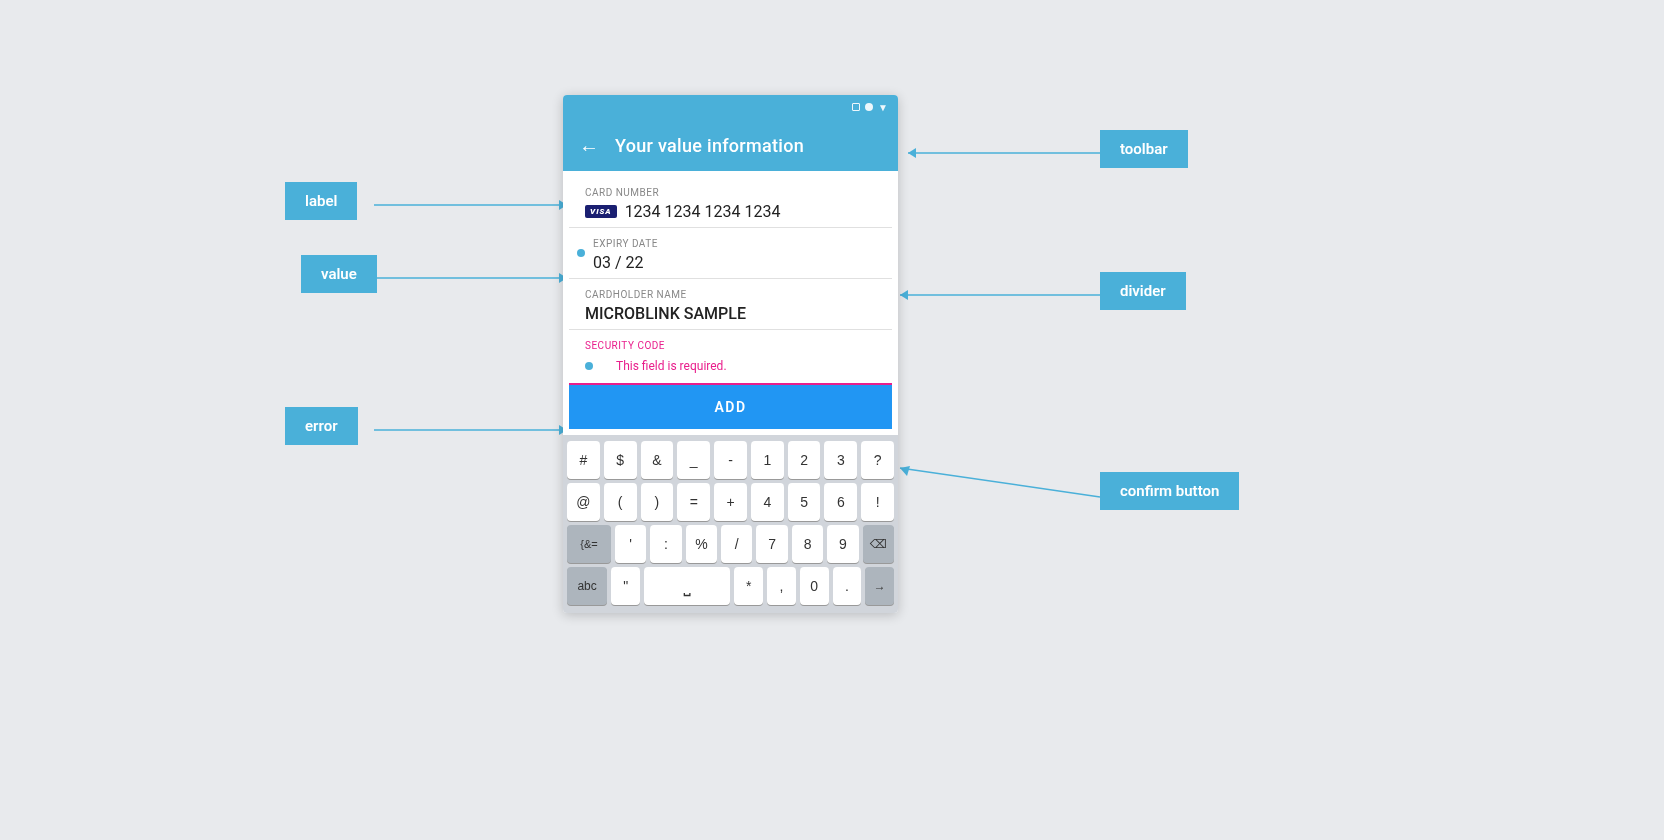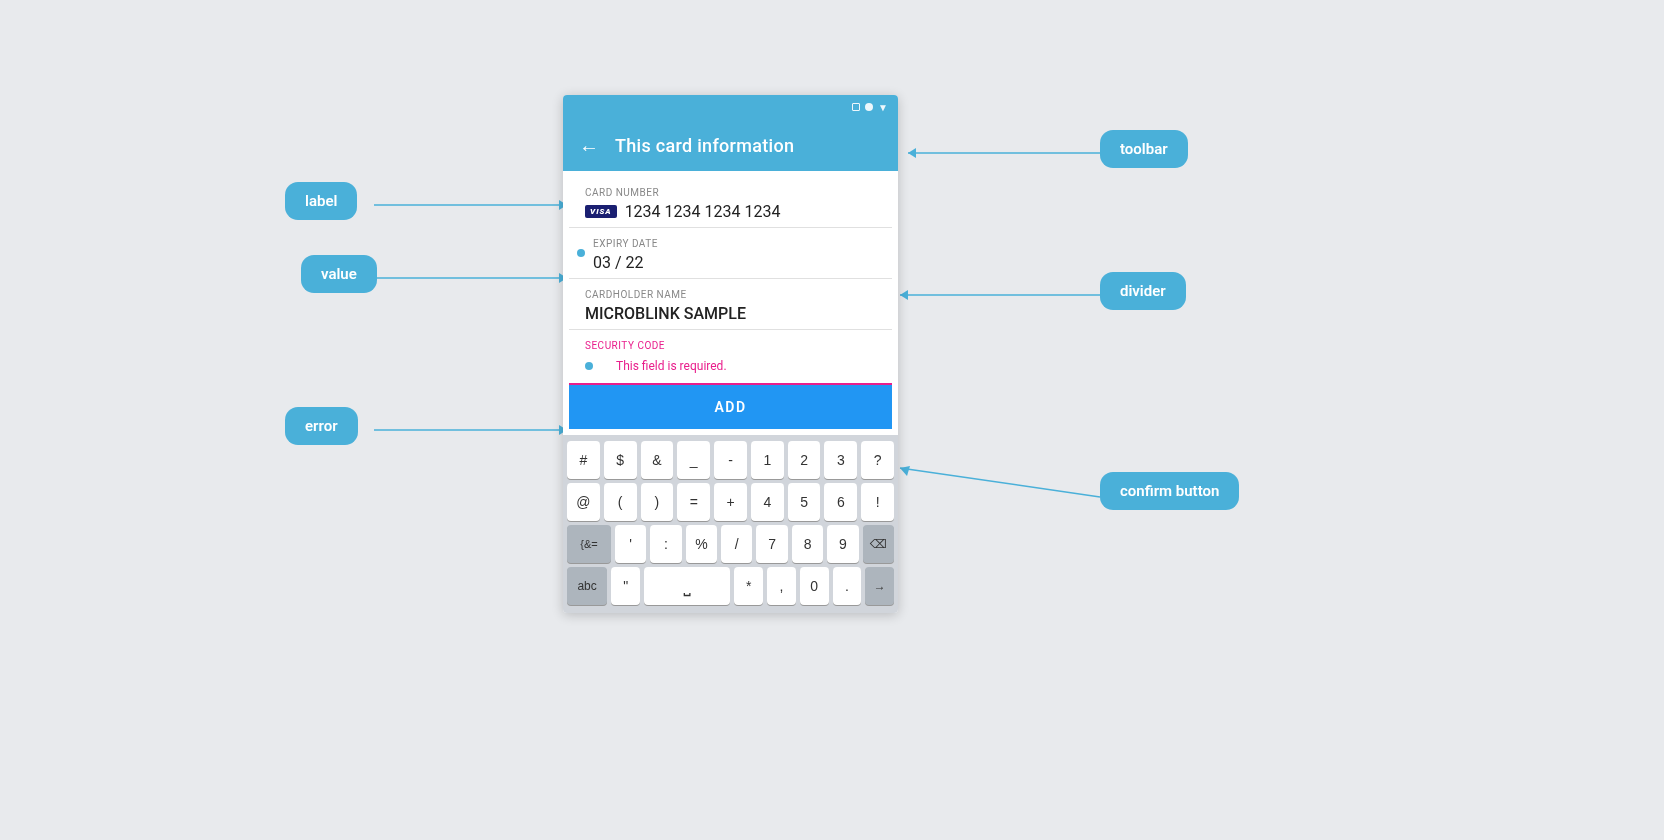--- a/index.html
+++ b/index.html
@@ -173,21 +173,21 @@
       flex: 3;
     }
 
     
     .annotation {
       position: absolute;
       background: #4ab0d9;
       color: white;
       font-size: 15px;
       font-weight: 600;
-      border-radius: 13px;
+      border-radius: 0;
       padding: 10px 20px;
       white-space: nowrap;
     }
 
     
     .annotations-svg {
       position: absolute;
       top: 0;
       left: 0;
       width: 1664px;
@@ -234,21 +234,21 @@
 <div class="phone-mockup">
 
   <div class="status-bar">
     <div class="status-square"></div>
     <div class="status-circle"></div>
     <div style="color:rgba(255,255,255,0.9);font-size:10px;">▼</div>
   </div>
 
   <div class="toolbar">
     <span class="toolbar-back">←</span>
-    <span class="toolbar-title">This card information</span>
+    <span class="toolbar-title">Your value information</span>
   </div>
 
   <div class="form-area">
 
     <div class="form-field" style="padding-left:16px;">
       <div class="field-label">CARD NUMBER</div>
       <div class="field-value-row">
         <div class="visa-badge">VISA</div>
         <div class="field-value">1234 1234 1234 1234</div>
       </div>

